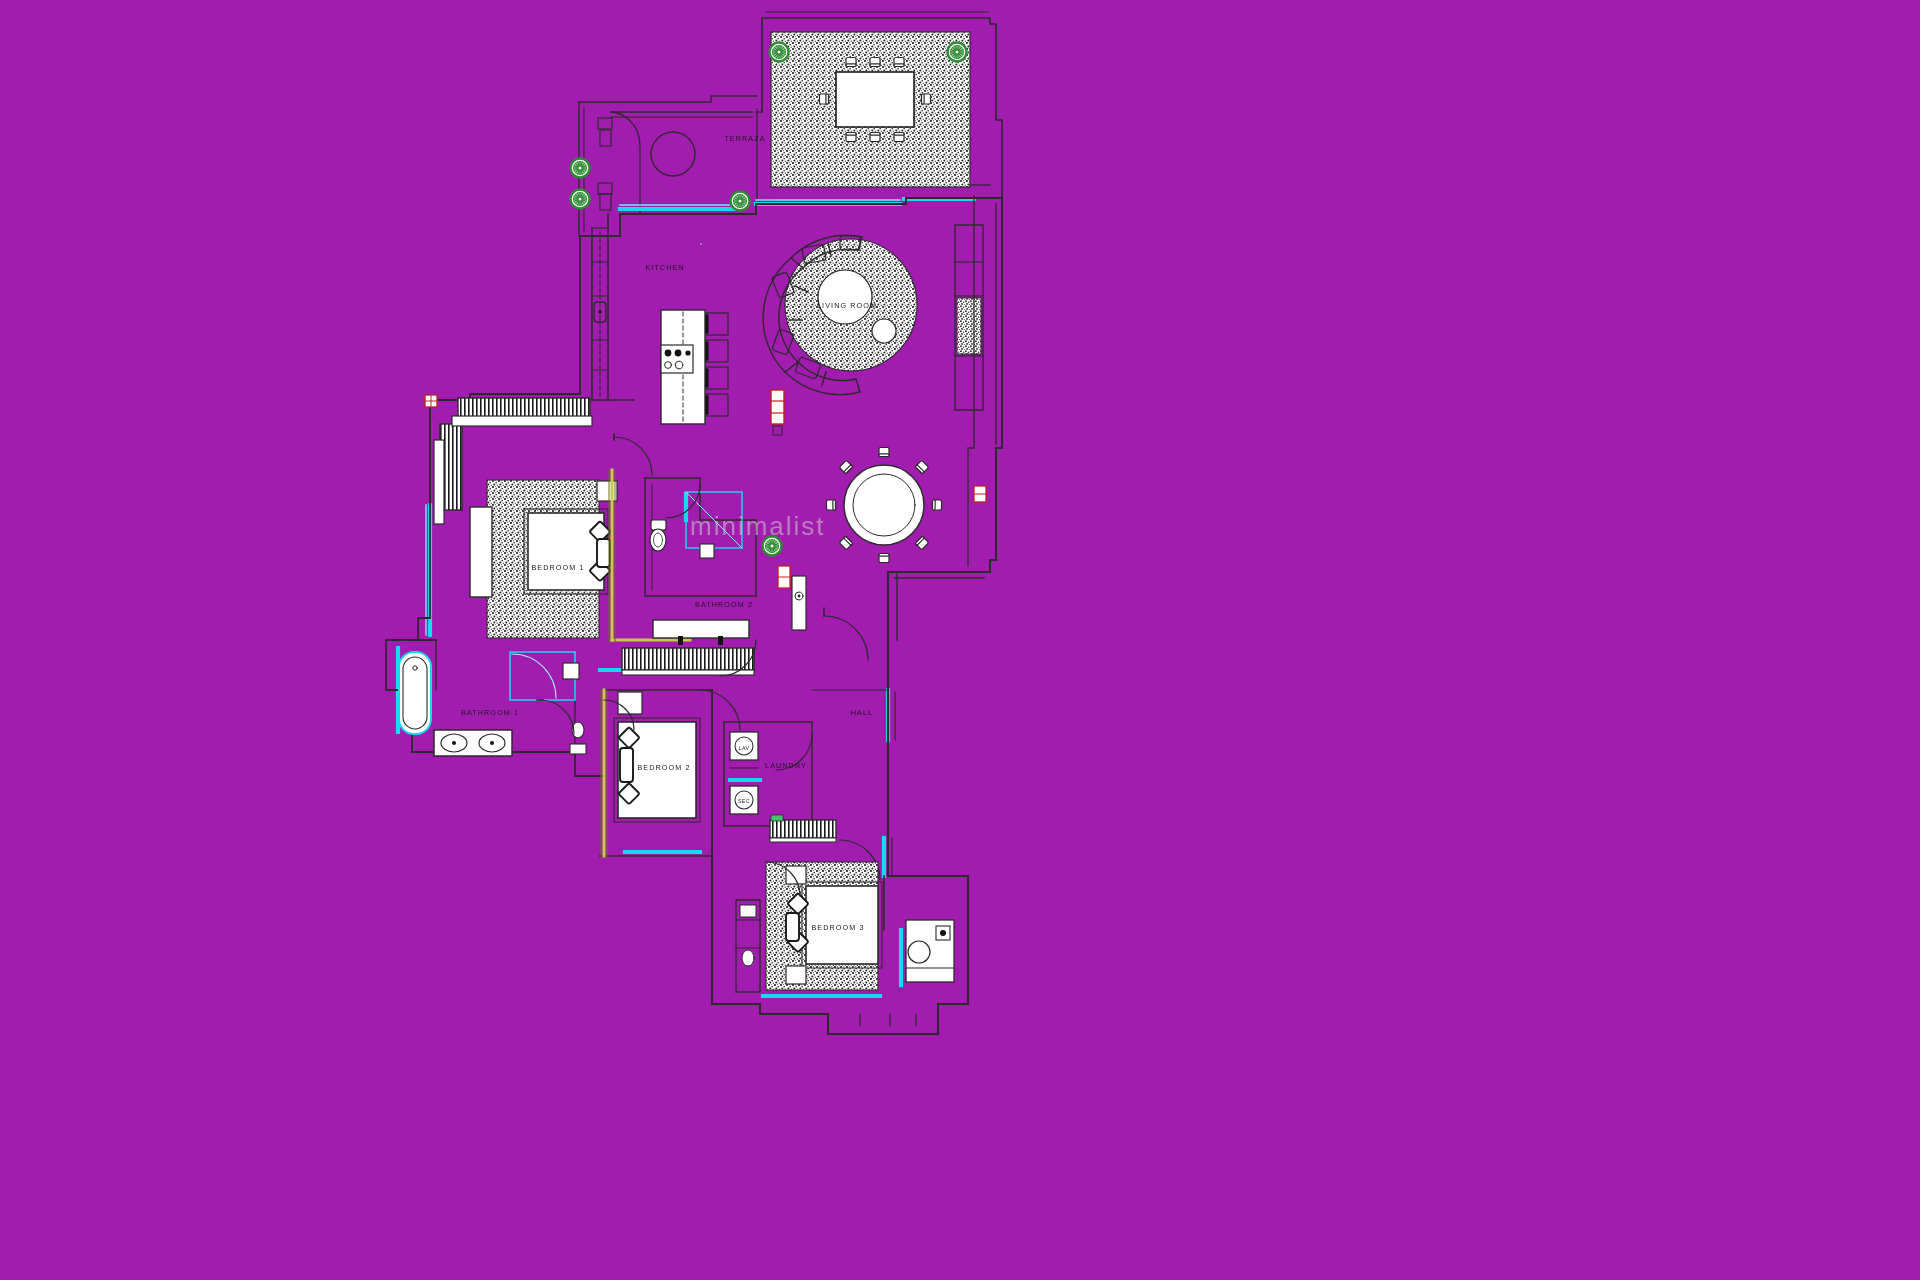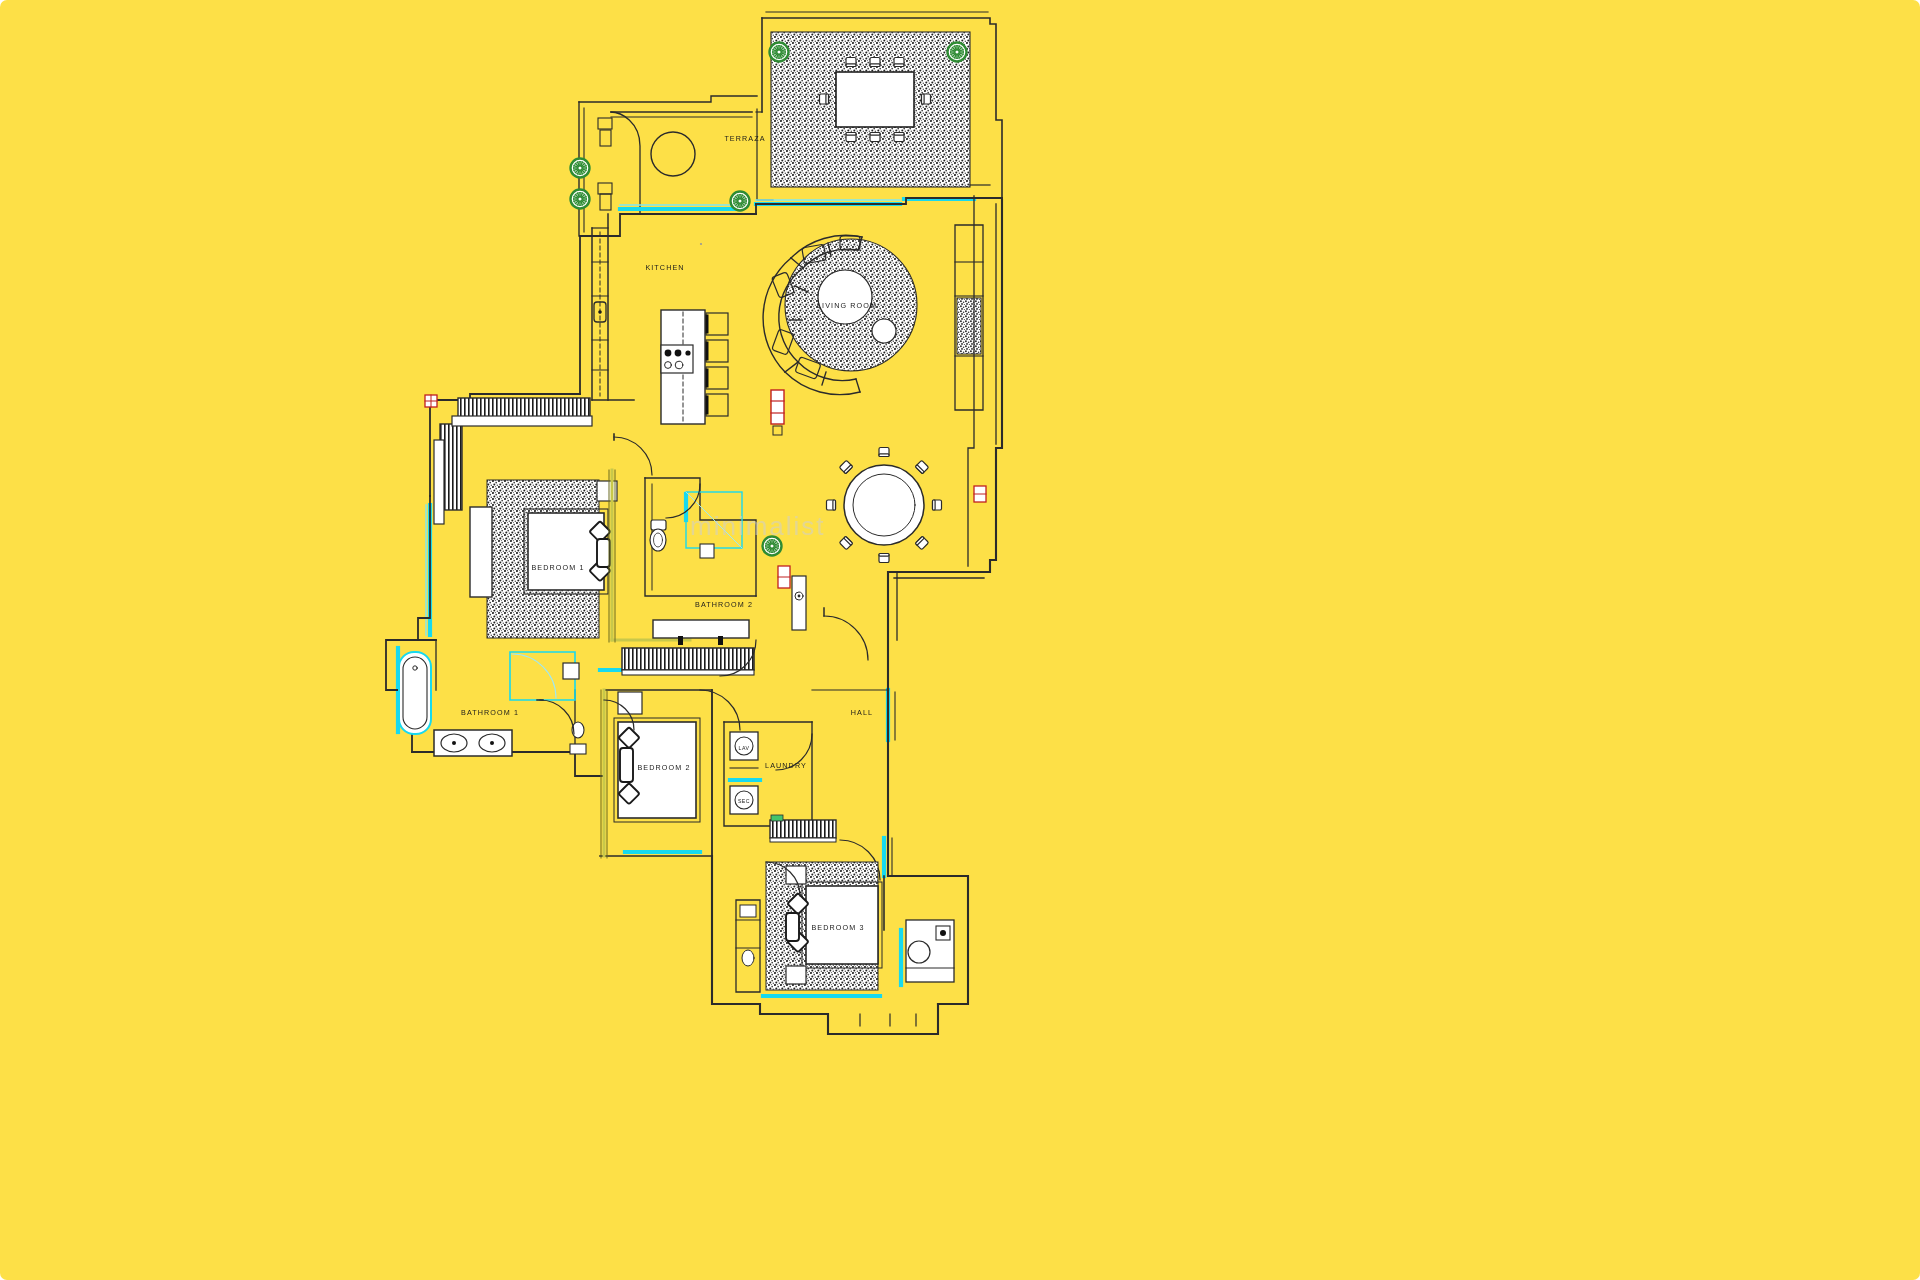--- a/index.html
+++ b/index.html
@@ -1,17 +1,17 @@
 <!DOCTYPE html>
 <html><head>
 <meta charset="utf-8">
 <style>
   html,body{margin:0;padding:0;background:#ffffff;}
   body{width:1920px;height:1280px;overflow:hidden;font-family:"Liberation Sans",sans-serif;}
-  #stage{position:relative;width:1920px;height:1280px;background:#fde047;border-radius:7px;}
+  #stage{position:relative;width:1920px;height:1280px;background:#a21caf;}
   svg{display:block;}
   .rmlbl{font-family:"Liberation Sans",sans-serif;font-size:7.2px;letter-spacing:1.1px;fill:#1a1a1a;text-anchor:middle;font-weight:400;}
   .rmlbl-sm{font-family:"Liberation Sans",sans-serif;font-size:5.2px;letter-spacing:.5px;fill:#1a1a1a;text-anchor:middle;}
   .wm{font-family:"Liberation Sans",sans-serif;font-size:26px;fill:#cfcfcf;opacity:.55;letter-spacing:2px;}
 </style>
 </head>
 <body>
 
 <div id="stage">
 <svg width="1920" height="1280" viewBox="0 0 1920 1280">

